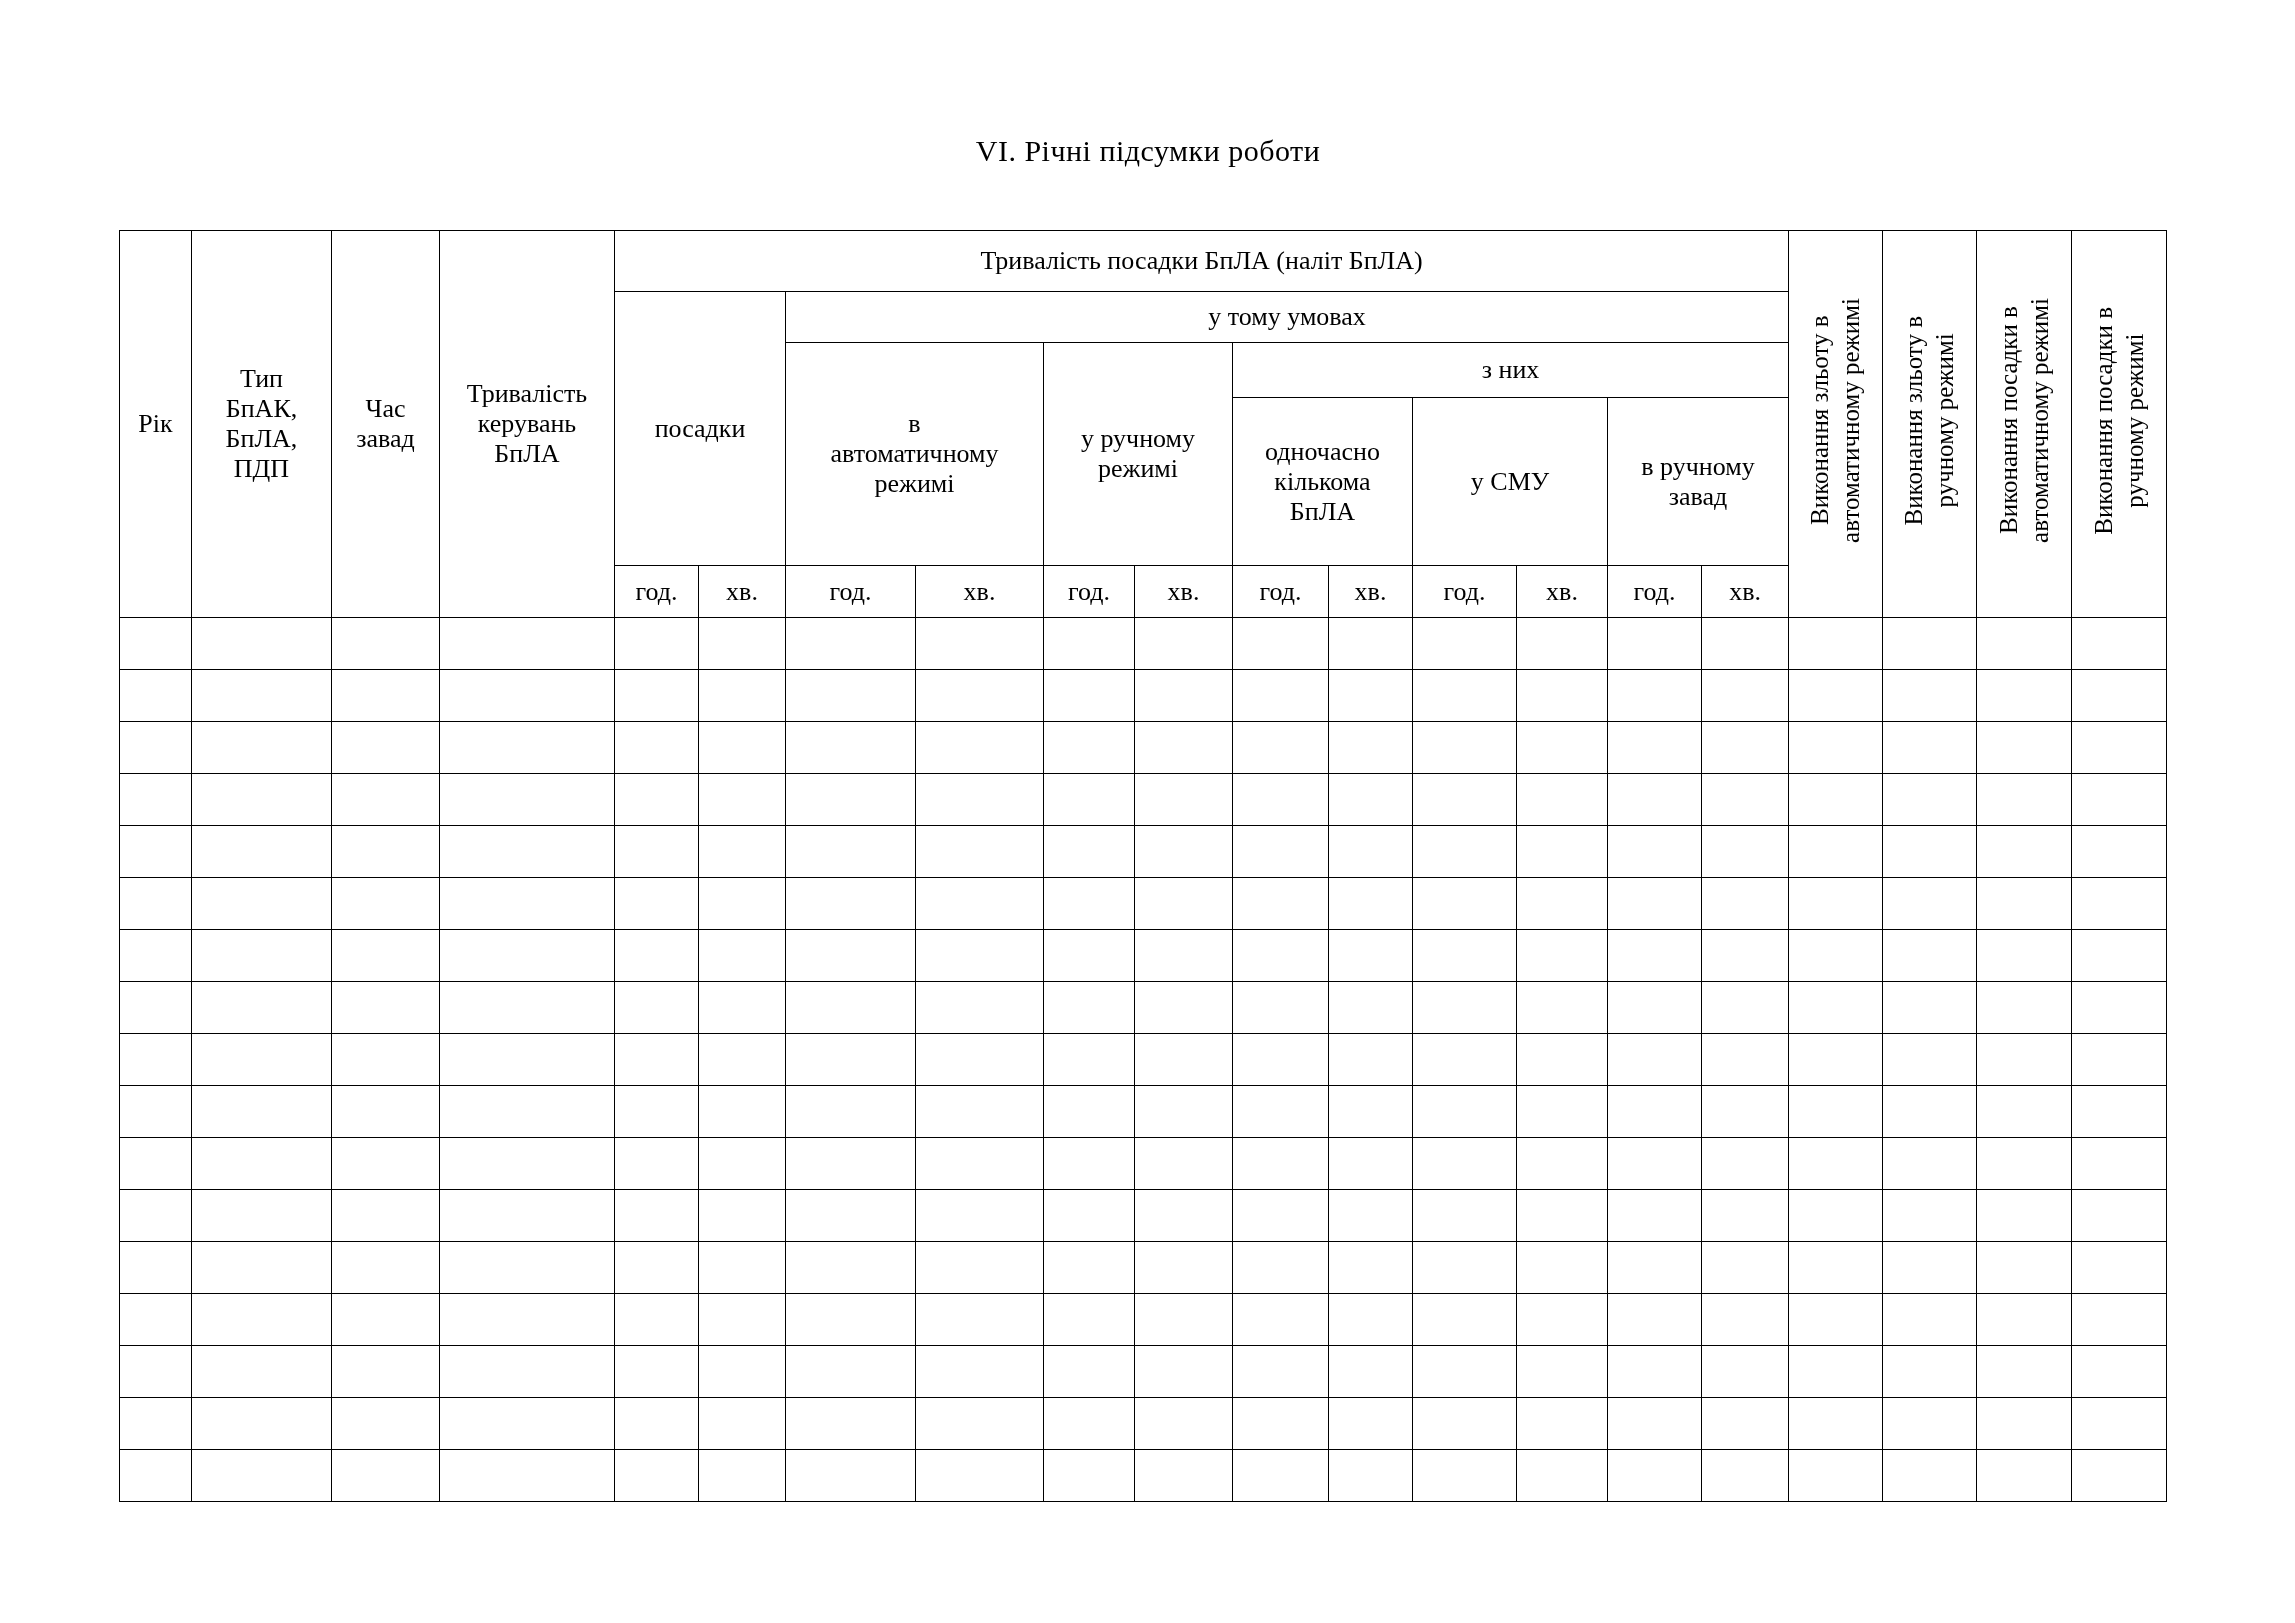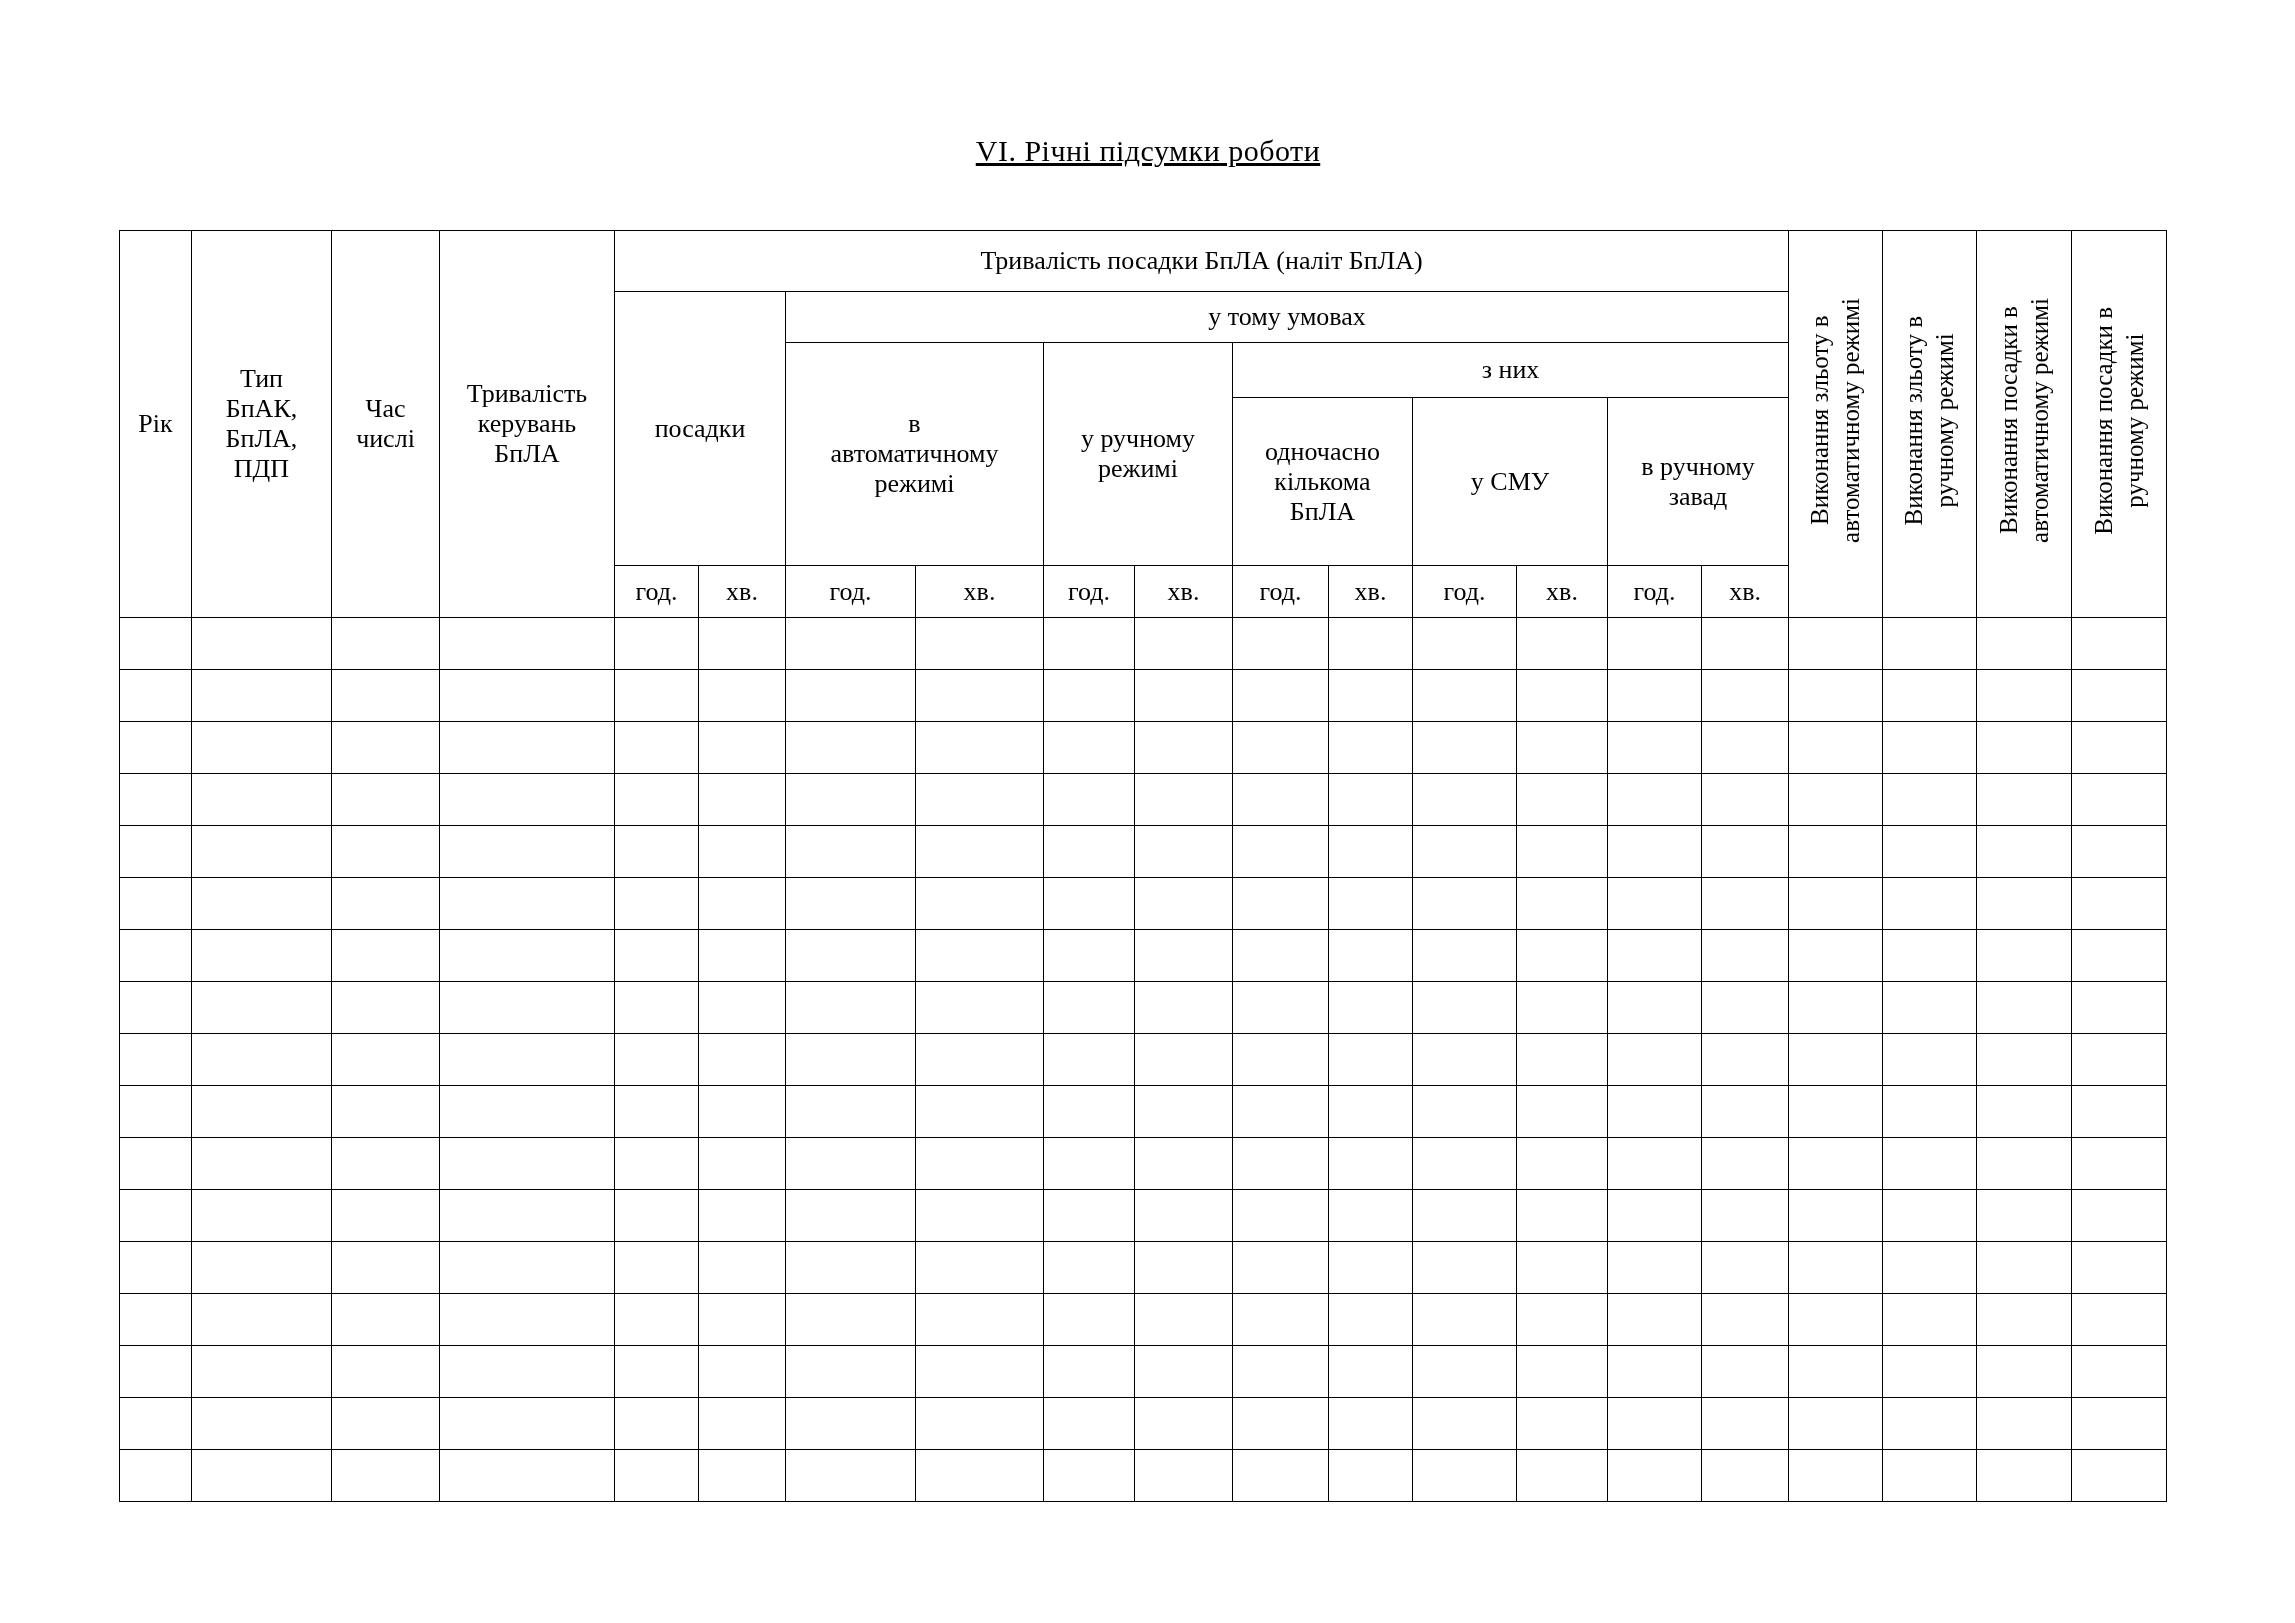--- a/index.html
+++ b/index.html
@@ -18,21 +18,20 @@
     background: #fff;
   }
   .title {
     position: absolute;
     top: 134px;
     left: 0;
     width: 100%;
     text-align: center;
     font-size: 30px;
     letter-spacing: 0.5px;
-    text-decoration: underline;
   }
   table.form-table {
     position: absolute;
     left: 119px;
     top: 230px;
     width: 2047px;
     border-collapse: collapse;
     table-layout: fixed;
   }
   .form-table th, .form-table td {
@@ -93,21 +92,21 @@
       <col style="width:95px">
     </colgroup>
     <thead>
       <tr class="hr1">
         <th rowspan="5">Рік</th>
         <th rowspan="5">Тип
 БпАК,
 БпЛА,
 ПДП</th>
         <th rowspan="5">Час
-числі</th>
+завад</th>
         <th rowspan="5">Тривалість
 керувань
 БпЛА</th>
         <th colspan="12">Тривалість посадки БпЛА (наліт БпЛА)</th>
         <th rowspan="5" class="vert-th"><span class="vert">Виконання зльоту в
 автоматичному режимі</span></th>
         <th rowspan="5" class="vert-th"><span class="vert">Виконання зльоту в
 ручному режимі</span></th>
         <th rowspan="5" class="vert-th"><span class="vert">Виконання посадки в
 автоматичному режимі</span></th>

